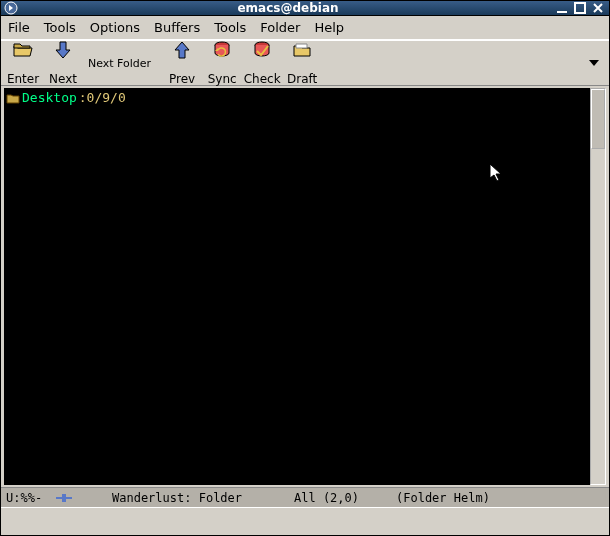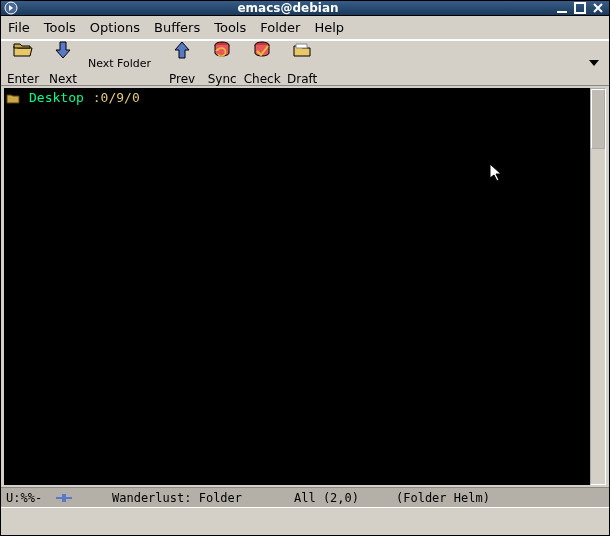--- a/index.html
+++ b/index.html
@@ -61,21 +61,21 @@
   .editor {
     background: #000;
     flex:1;
     margin: 2px 0 2px 4px;
     position: relative;
     font-family: "DejaVu Sans Mono", monospace;
     font-size: 13px;
   }
   .folder-line {
     position:absolute; top:2px; left:2px;
-    display:flex; align-items:center; gap:9px;
+    display:flex; align-items:center; gap:2px;
     color: #00ff88;
   }
   .folder-line .path1 { color: #00ff88; }
   .folder-line .path2 { color: #e0c878; }
   .cursor-pointer {
     position:absolute;
     left: 485px; top: 75px;
     color:#fff; font-size:18px;
     pointer-events:none;
   }

